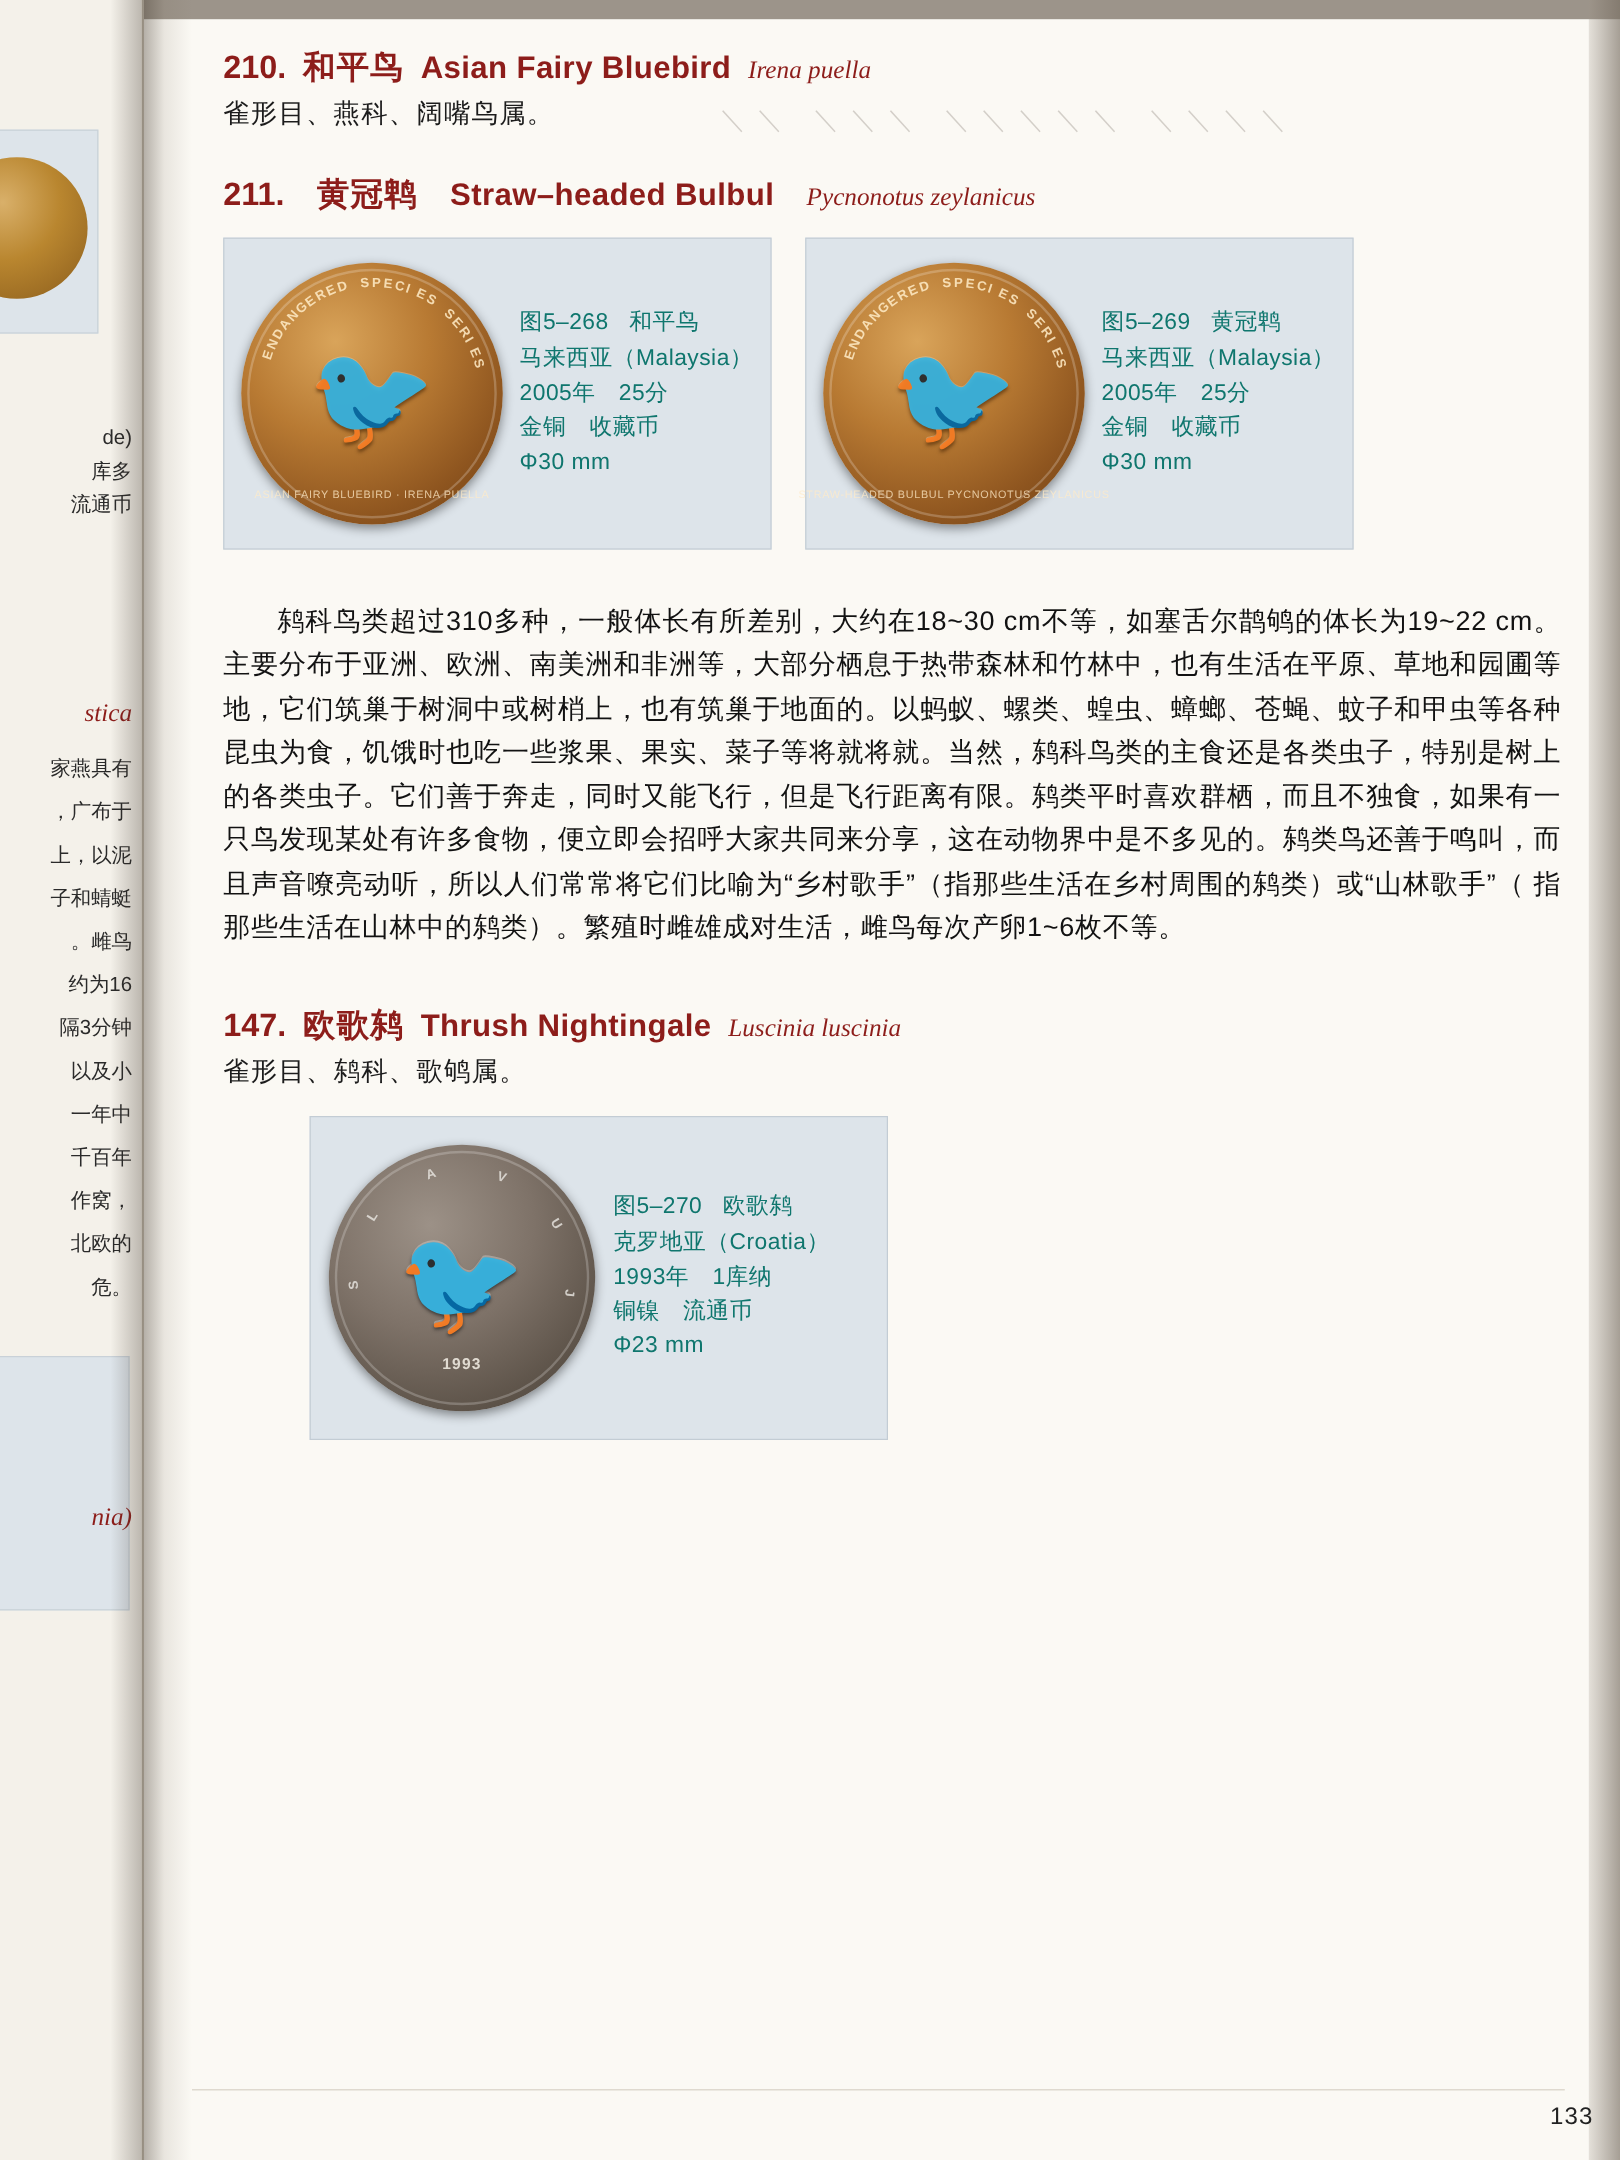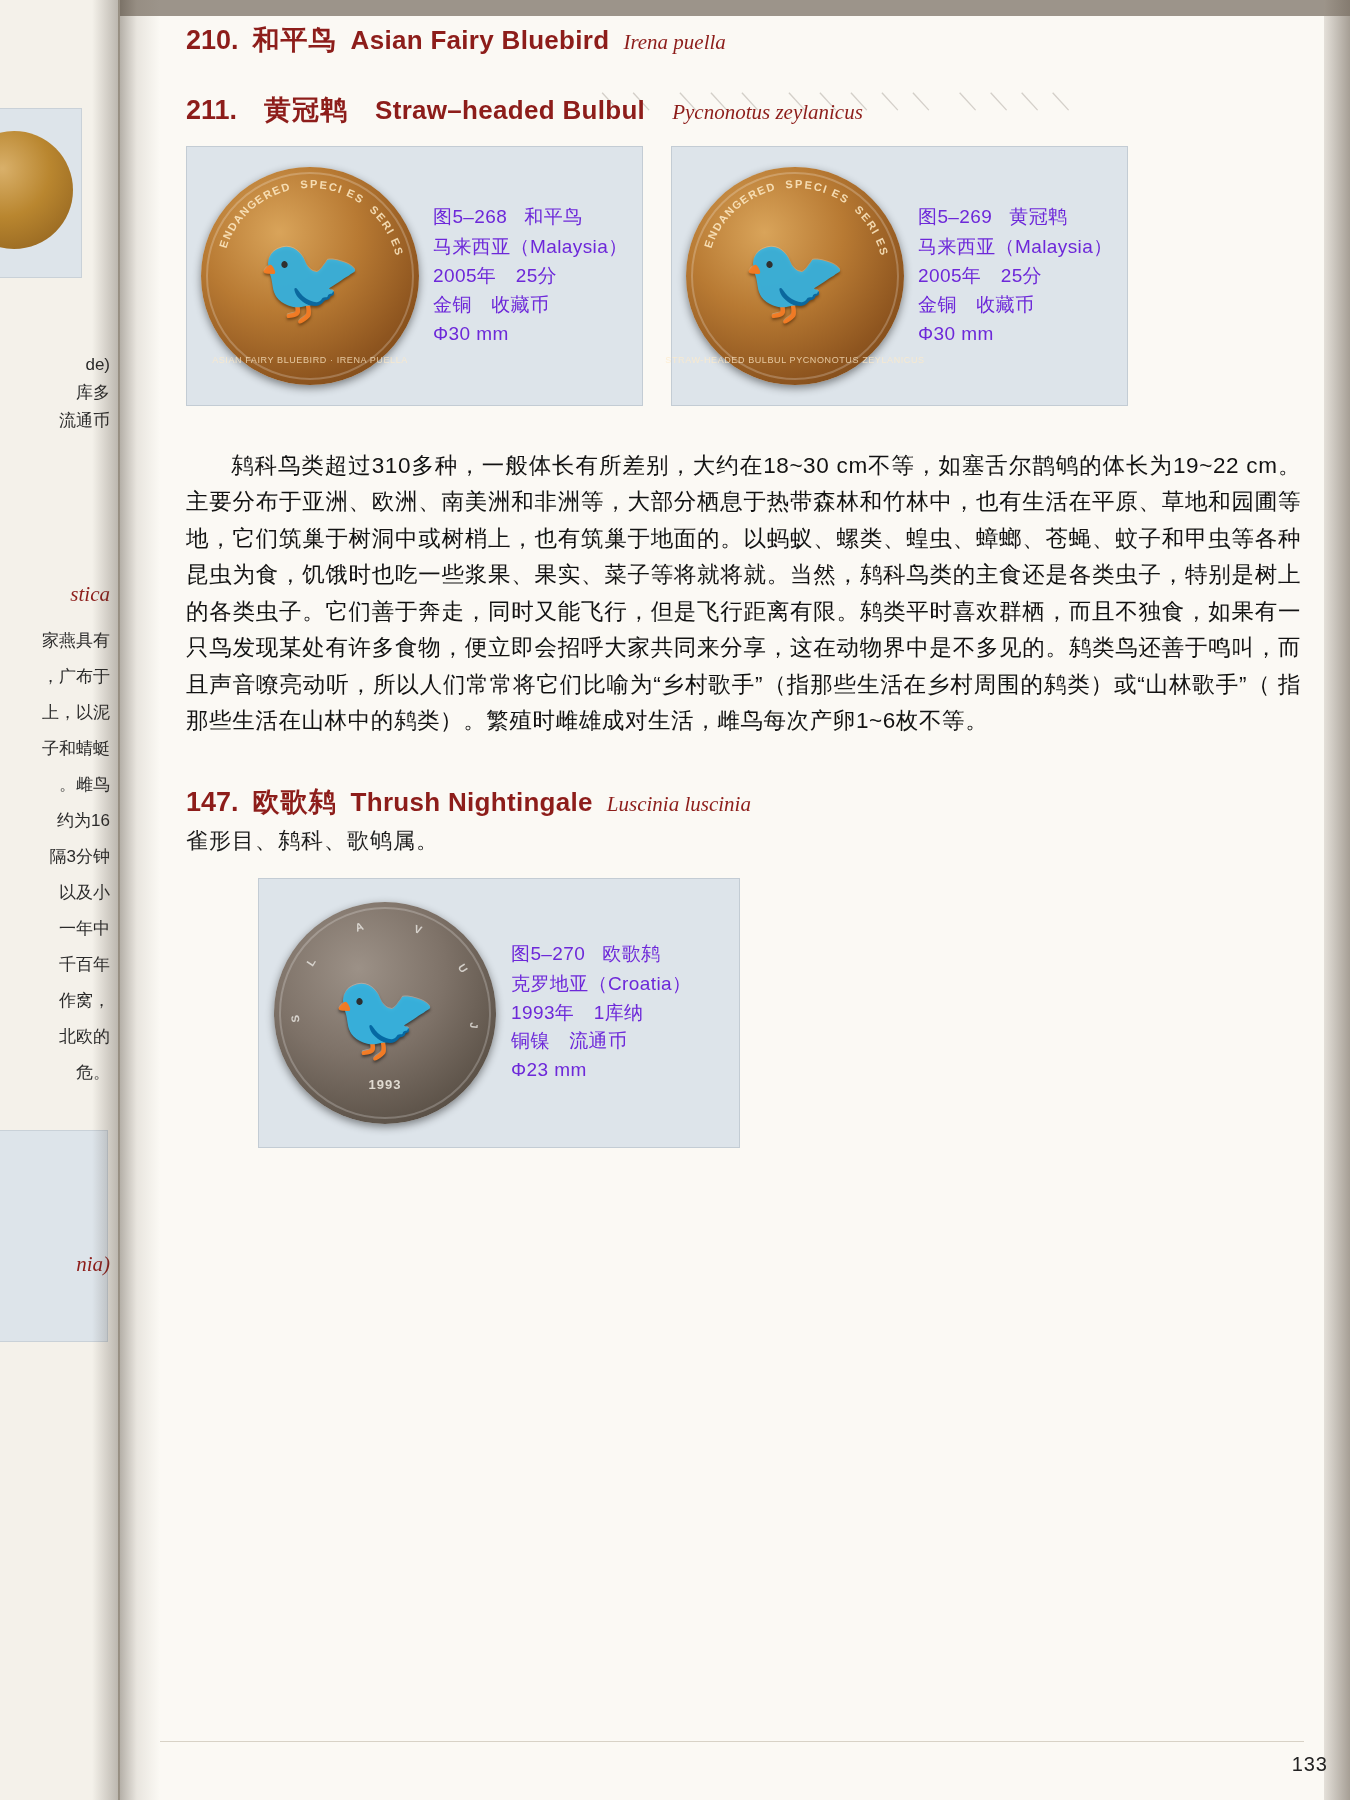--- a/index.html
+++ b/index.html
@@ -37,21 +37,21 @@
     position:absolute;right:0;top:0;width:26px;height:1800px;
     background:linear-gradient(to right, rgba(160,150,138,.25), rgba(120,110,98,.65));
   }
   #top-strip{
     position:absolute;left:0;top:0;width:1350px;height:16px;
     background:#9c948a;
   }
   
   #content{
     position:absolute;
-    left:186px;top:22px;width:1115px;height:1740px;
+    left:186px;top:38px;width:1115px;height:1740px;
   }
 
   
   .showthrough{
     position:absolute;left:230px;top:86px;width:840px;height:56px;
     color:rgba(120,110,100,.30);
     font-size:21px;letter-spacing:10px;
     transform:scaleX(-1);
     pointer-events:none;
   }
@@ -87,21 +87,21 @@
     background:#dde4ea;
     border:1px solid #c3ccd4;
     display:flex;align-items:center;
     padding:0;
     position:relative;
   }
   .fig.two{width:455px;height:258px;}
   .fig.single{width:480px;height:268px;margin:16px auto 0 auto;}
   .coin-wrap{display:flex;align-items:center;justify-content:center;}
   .cap{
-    font-size:19px;line-height:1.52;color:#6d28d9;
+    font-size:19px;line-height:1.52;color:#0f766e;
     letter-spacing:.4px;
     white-space:nowrap;
   }
   .cap .l1{margin-bottom:1px;}
 
   
   .coin{
     border-radius:50%;
     position:relative;
     box-shadow:0 3px 9px rgba(0,0,0,.45);
@@ -225,20 +225,21 @@
   <div class="showthrough">／／／／ ／／／／／ ／／／ ／／</div>
 
   <div id="content">
 
     <div class="species-head">
       <span class="num">210.</span>
       <span class="cn">和平鸟</span>
       <span class="en">Asian Fairy Bluebird</span>
       <span class="lat">Irena puella</span>
     </div>
+    <div class="taxon">雀形目、燕科、阔嘴鸟属。</div>
 
     <div class="species-head" style="margin-top:34px;gap:27px;">
       <span class="num">211.</span>
       <span class="cn">黄冠鹎</span>
       <span class="en">Straw–headed Bulbul</span>
       <span class="lat">Pycnonotus zeylanicus</span>
     </div>
 
     <div class="fig-row">
 

